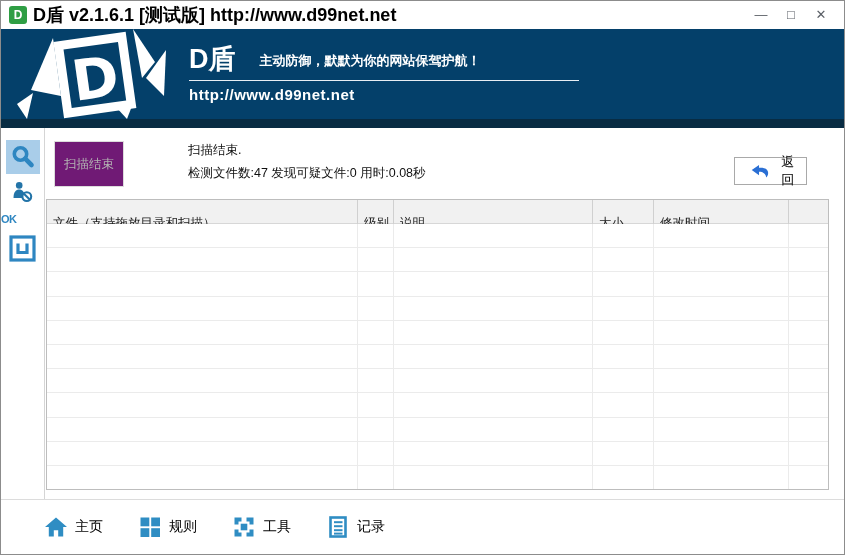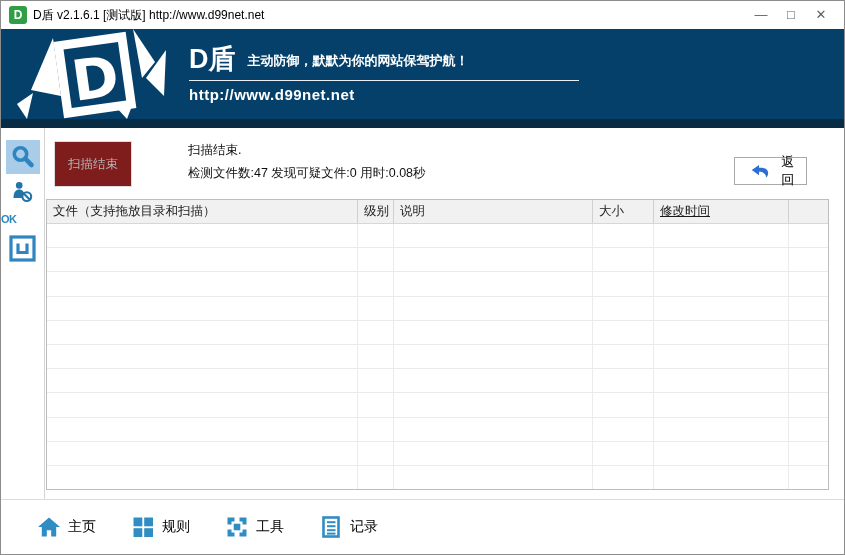--- a/index.html
+++ b/index.html
@@ -6,61 +6,61 @@
   .window{
     position:relative;width:845px;height:555px;box-sizing:border-box;
     border:1px solid #8c8c8c;background:#fff;overflow:hidden;
     font-family:"Liberation Sans","DejaVu Sans",sans-serif;
     -webkit-font-smoothing:antialiased;
   }
   
   .titlebar{height:28px;display:flex;align-items:center;padding:0 8px;background:#fff;}
   .app-icon{width:18px;height:18px;border-radius:3px;background:#2f9e44;color:#fff;
     font-size:12px;font-weight:bold;display:flex;align-items:center;justify-content:center;margin-right:6px;}
-  .win-title{font-size:12px;font-weight:normal;color:#000;}
+  .win-title{font-size:18px;font-weight:bold;color:#000;}
   .win-controls{margin-left:auto;display:flex;align-items:center;}
   .win-ctl{width:30px;text-align:center;color:#5a5f66;font-size:13px;line-height:28px;cursor:default;}
   
   .banner{height:99px;background:#04406a;position:relative;overflow:hidden;}
   .banner-dark{position:absolute;left:0;bottom:0;width:100%;height:9px;background:#082c43;}
   .banner-inner{display:flex;align-items:center;height:90px;padding-left:14px;}
   .banner-text{margin-left:16px;color:#fff;}
   .brand-row{display:flex;align-items:flex-end;}
   .brand{font-size:27px;font-weight:bold;line-height:1;}
-  .slogan{font-size:13px;font-weight:bold;margin-left:12px;padding-bottom:3px;}
+  .slogan{font-size:13px;font-weight:bold;margin-left:24px;padding-bottom:3px;}
   .banner-hr{width:390px;height:1px;background:#e8eef4;margin:7px 0 5px;}
   .url{font-size:15px;font-weight:bold;letter-spacing:.5px;}
   
   .main{position:relative;height:371px;background:#fff;}
   .side{position:absolute;left:0;top:0;width:44px;height:100%;border-right:1px solid #d5d5d5;box-sizing:border-box;}
   .side-item{width:34px;height:34px;margin:0 auto;display:flex;align-items:center;justify-content:center;}
   .side-item.sel{background:#a9cde9;margin-top:12px;}
   .side-ok{font-size:11px;font-weight:bold;color:#2e86c1;text-align:left;margin-top:8px;letter-spacing:-.5px;}
-  .scan-btn{position:absolute;left:53px;top:13px;width:78px;height:46px;background:#7f1d1d;
+  .scan-btn{position:absolute;left:53px;top:13px;width:70px;height:46px;background:#701a75;
     border:1px solid #dcdcdc;color:#b3b3b3;font-size:12.5px;font-family:inherit;}
   .status{position:absolute;left:150px;top:11px;font-size:12.5px;color:#101010;line-height:23px;white-space:nowrap;margin-left:37px;}
   .back-btn{position:absolute;left:733px;top:29px;width:73px;height:28px;background:#fff;
     border:1px solid #a9a9a9;display:flex;align-items:center;justify-content:center;gap:7px;
     font-size:13px;color:#000;font-family:inherit;cursor:pointer;padding-left:16px;}
   
   .table{position:absolute;left:45px;top:71px;width:783px;height:291px;border:1px solid #bdbdbd;
     box-sizing:border-box;background:#fff;}
   .t-head{display:flex;height:24px;background:#f1f1f1;border-bottom:1px solid #d7d7d7;box-sizing:border-box;}
-  .t-hcell{box-sizing:border-box;border-right:1px solid #d0d0d0;padding:0 6px;font-size:12.5px;
+  .t-hcell{box-sizing:border-box;border-right:1px solid #d0d0d0;padding:12px 6px;font-size:12.5px;
     line-height:22px;color:#1a1a1a;overflow:hidden;white-space:nowrap;}
   .t-hcell:last-child{border-right:none;}
   .c0{width:311px;} .c1{width:36px;} .c2{width:199px;} .c3{width:61px;font-family:Liberation Serif, serif;} .c4{width:135px;text-decoration:underline;} .c5{flex:1;}
   .t-body{display:flex;flex-direction:column;height:calc(100% - 24px);}
   .t-row{flex:1;display:flex;border-bottom:1px solid #ebebeb;box-sizing:border-box;}
   .t-row:last-child{border-bottom:none;}
   .t-cell{box-sizing:border-box;border-right:1px solid #ebebeb;height:100%;}
   .t-cell:last-child{border-right:none;}
   
   .toolbar{height:55px;border-top:1px solid #dcdcdc;box-sizing:border-box;display:flex;align-items:center;
-    padding-left:25px;gap:13px;background:#fff;}
+    padding-left:32px;gap:13px;background:#fff;}
   .tb-item{display:flex;align-items:center;gap:7px;padding:7px 11px;font-size:14px;color:#000;cursor:pointer;}
   .tb-item.active{background:#a5c9e9;}
   svg{display:block;}
 </style>
 </head>
 <body>
 
 <div class="window">
 
   <div class="titlebar">

